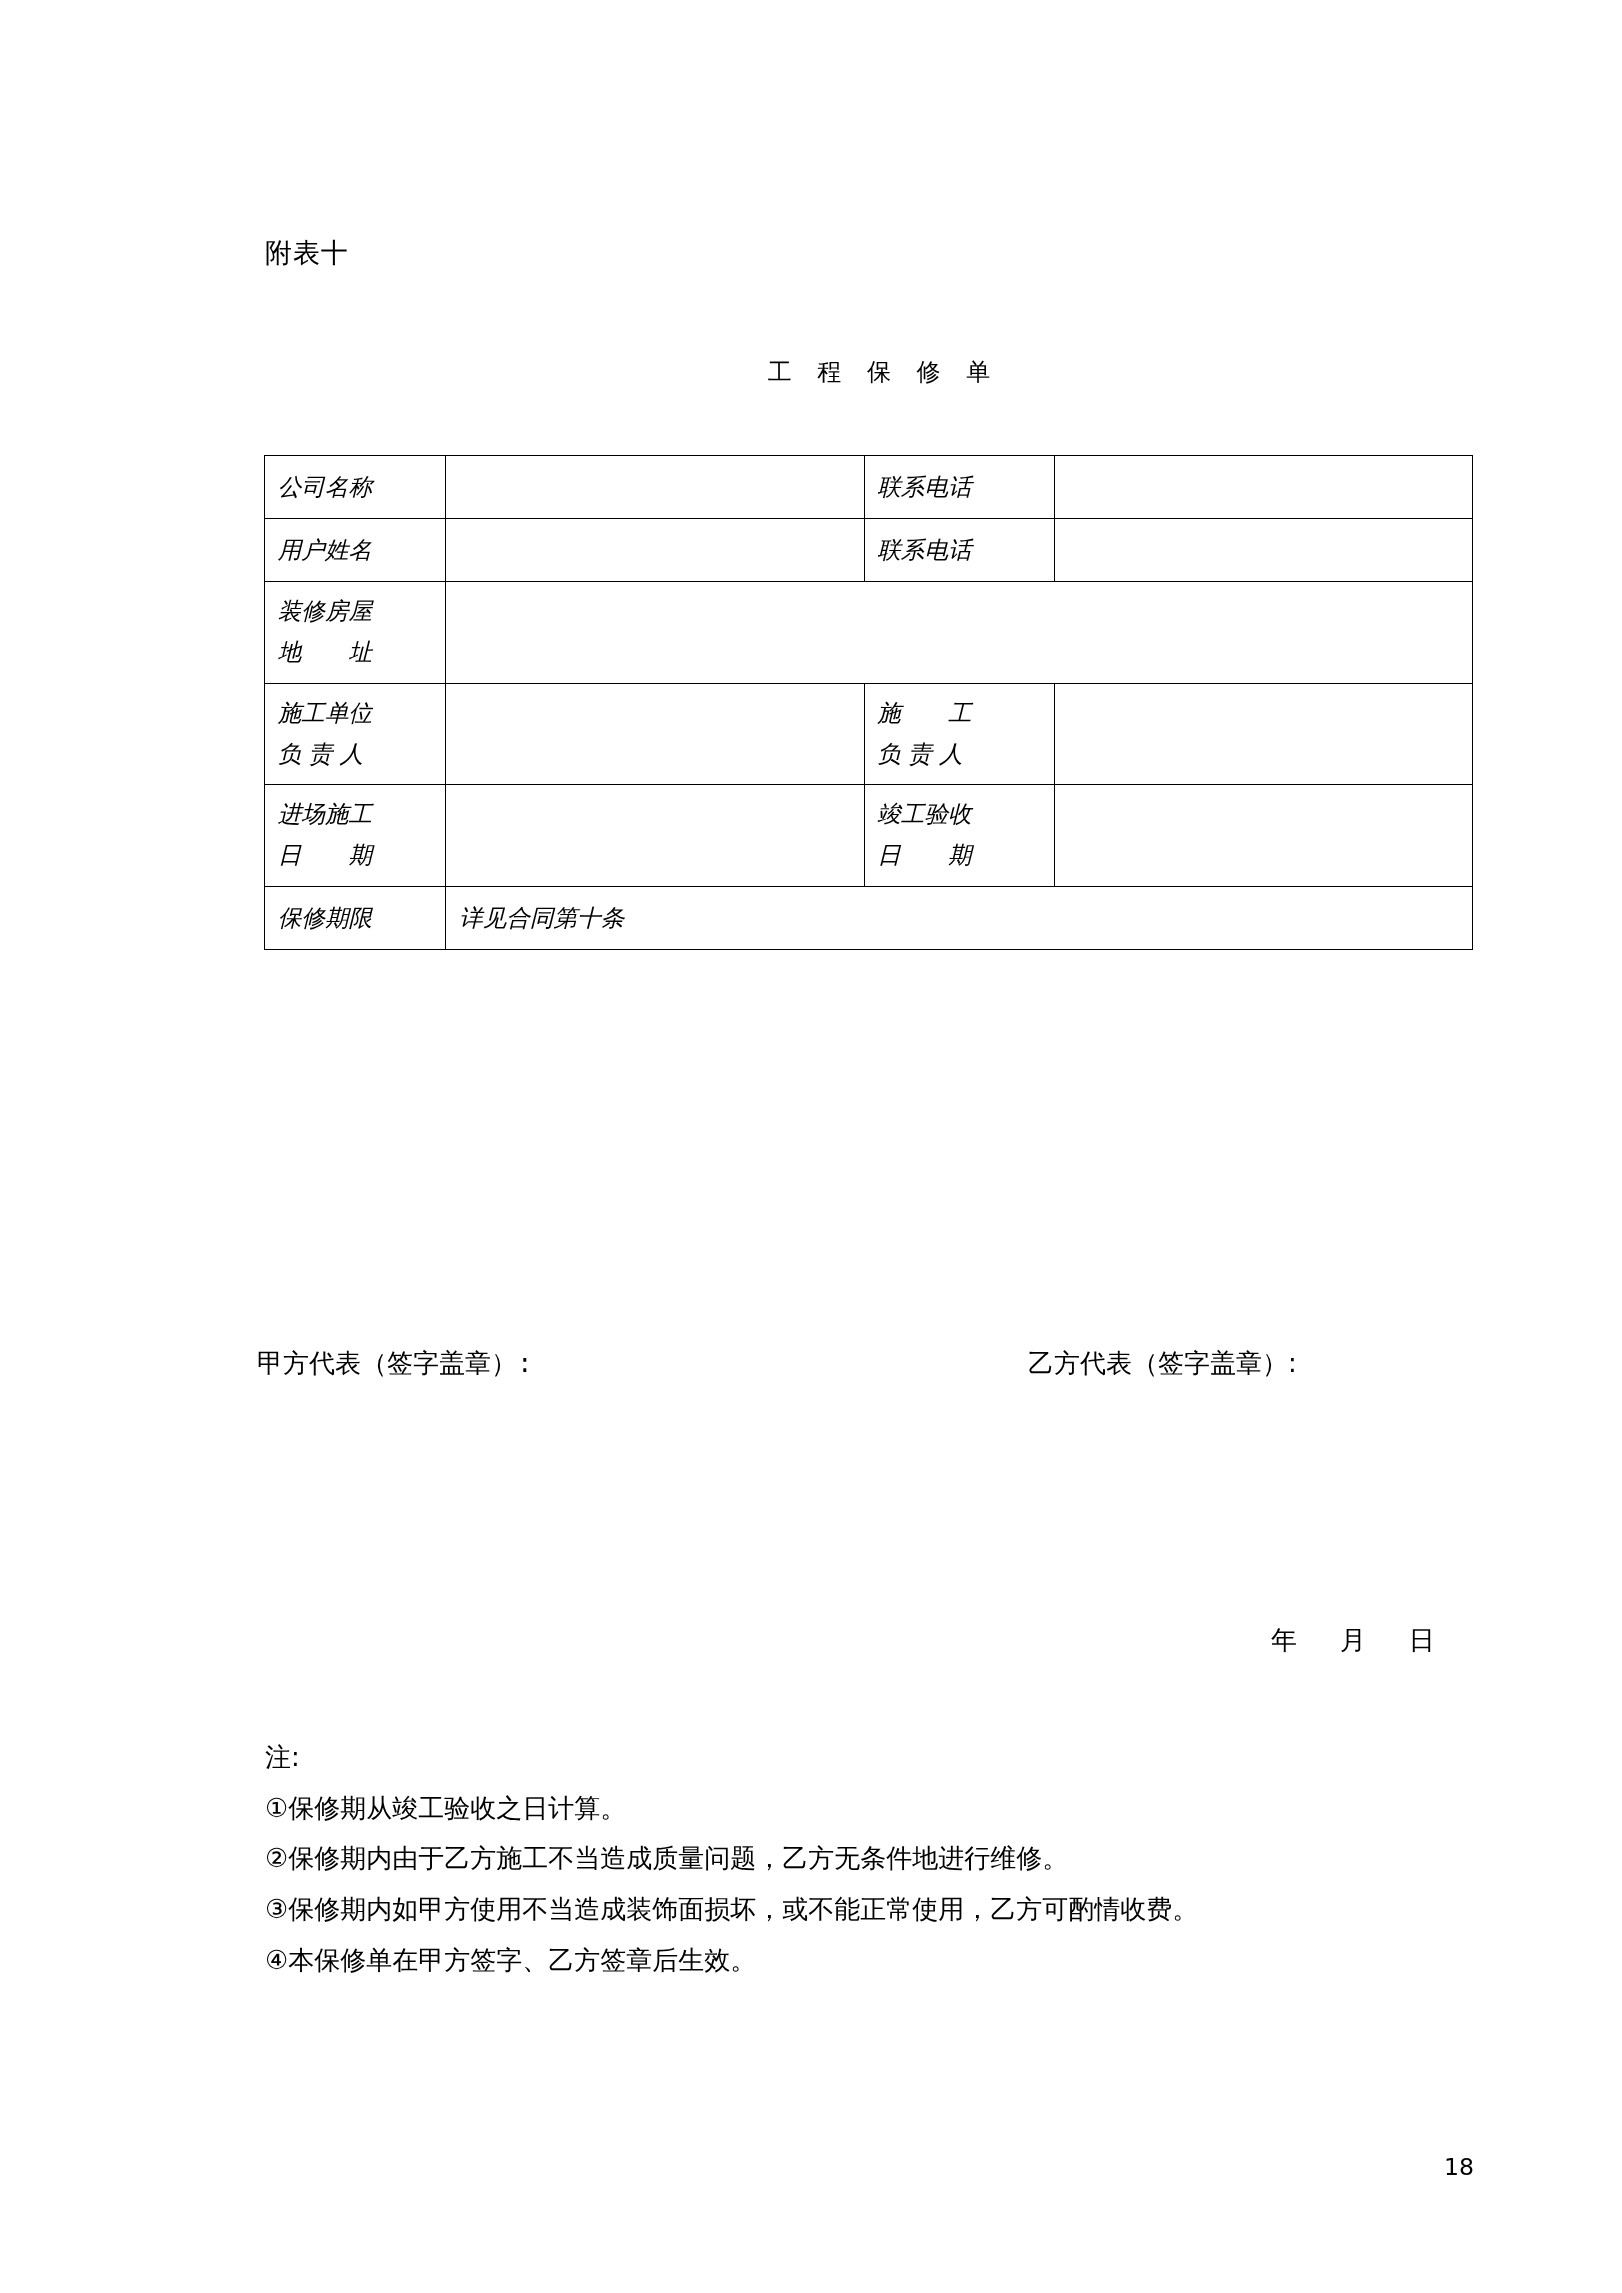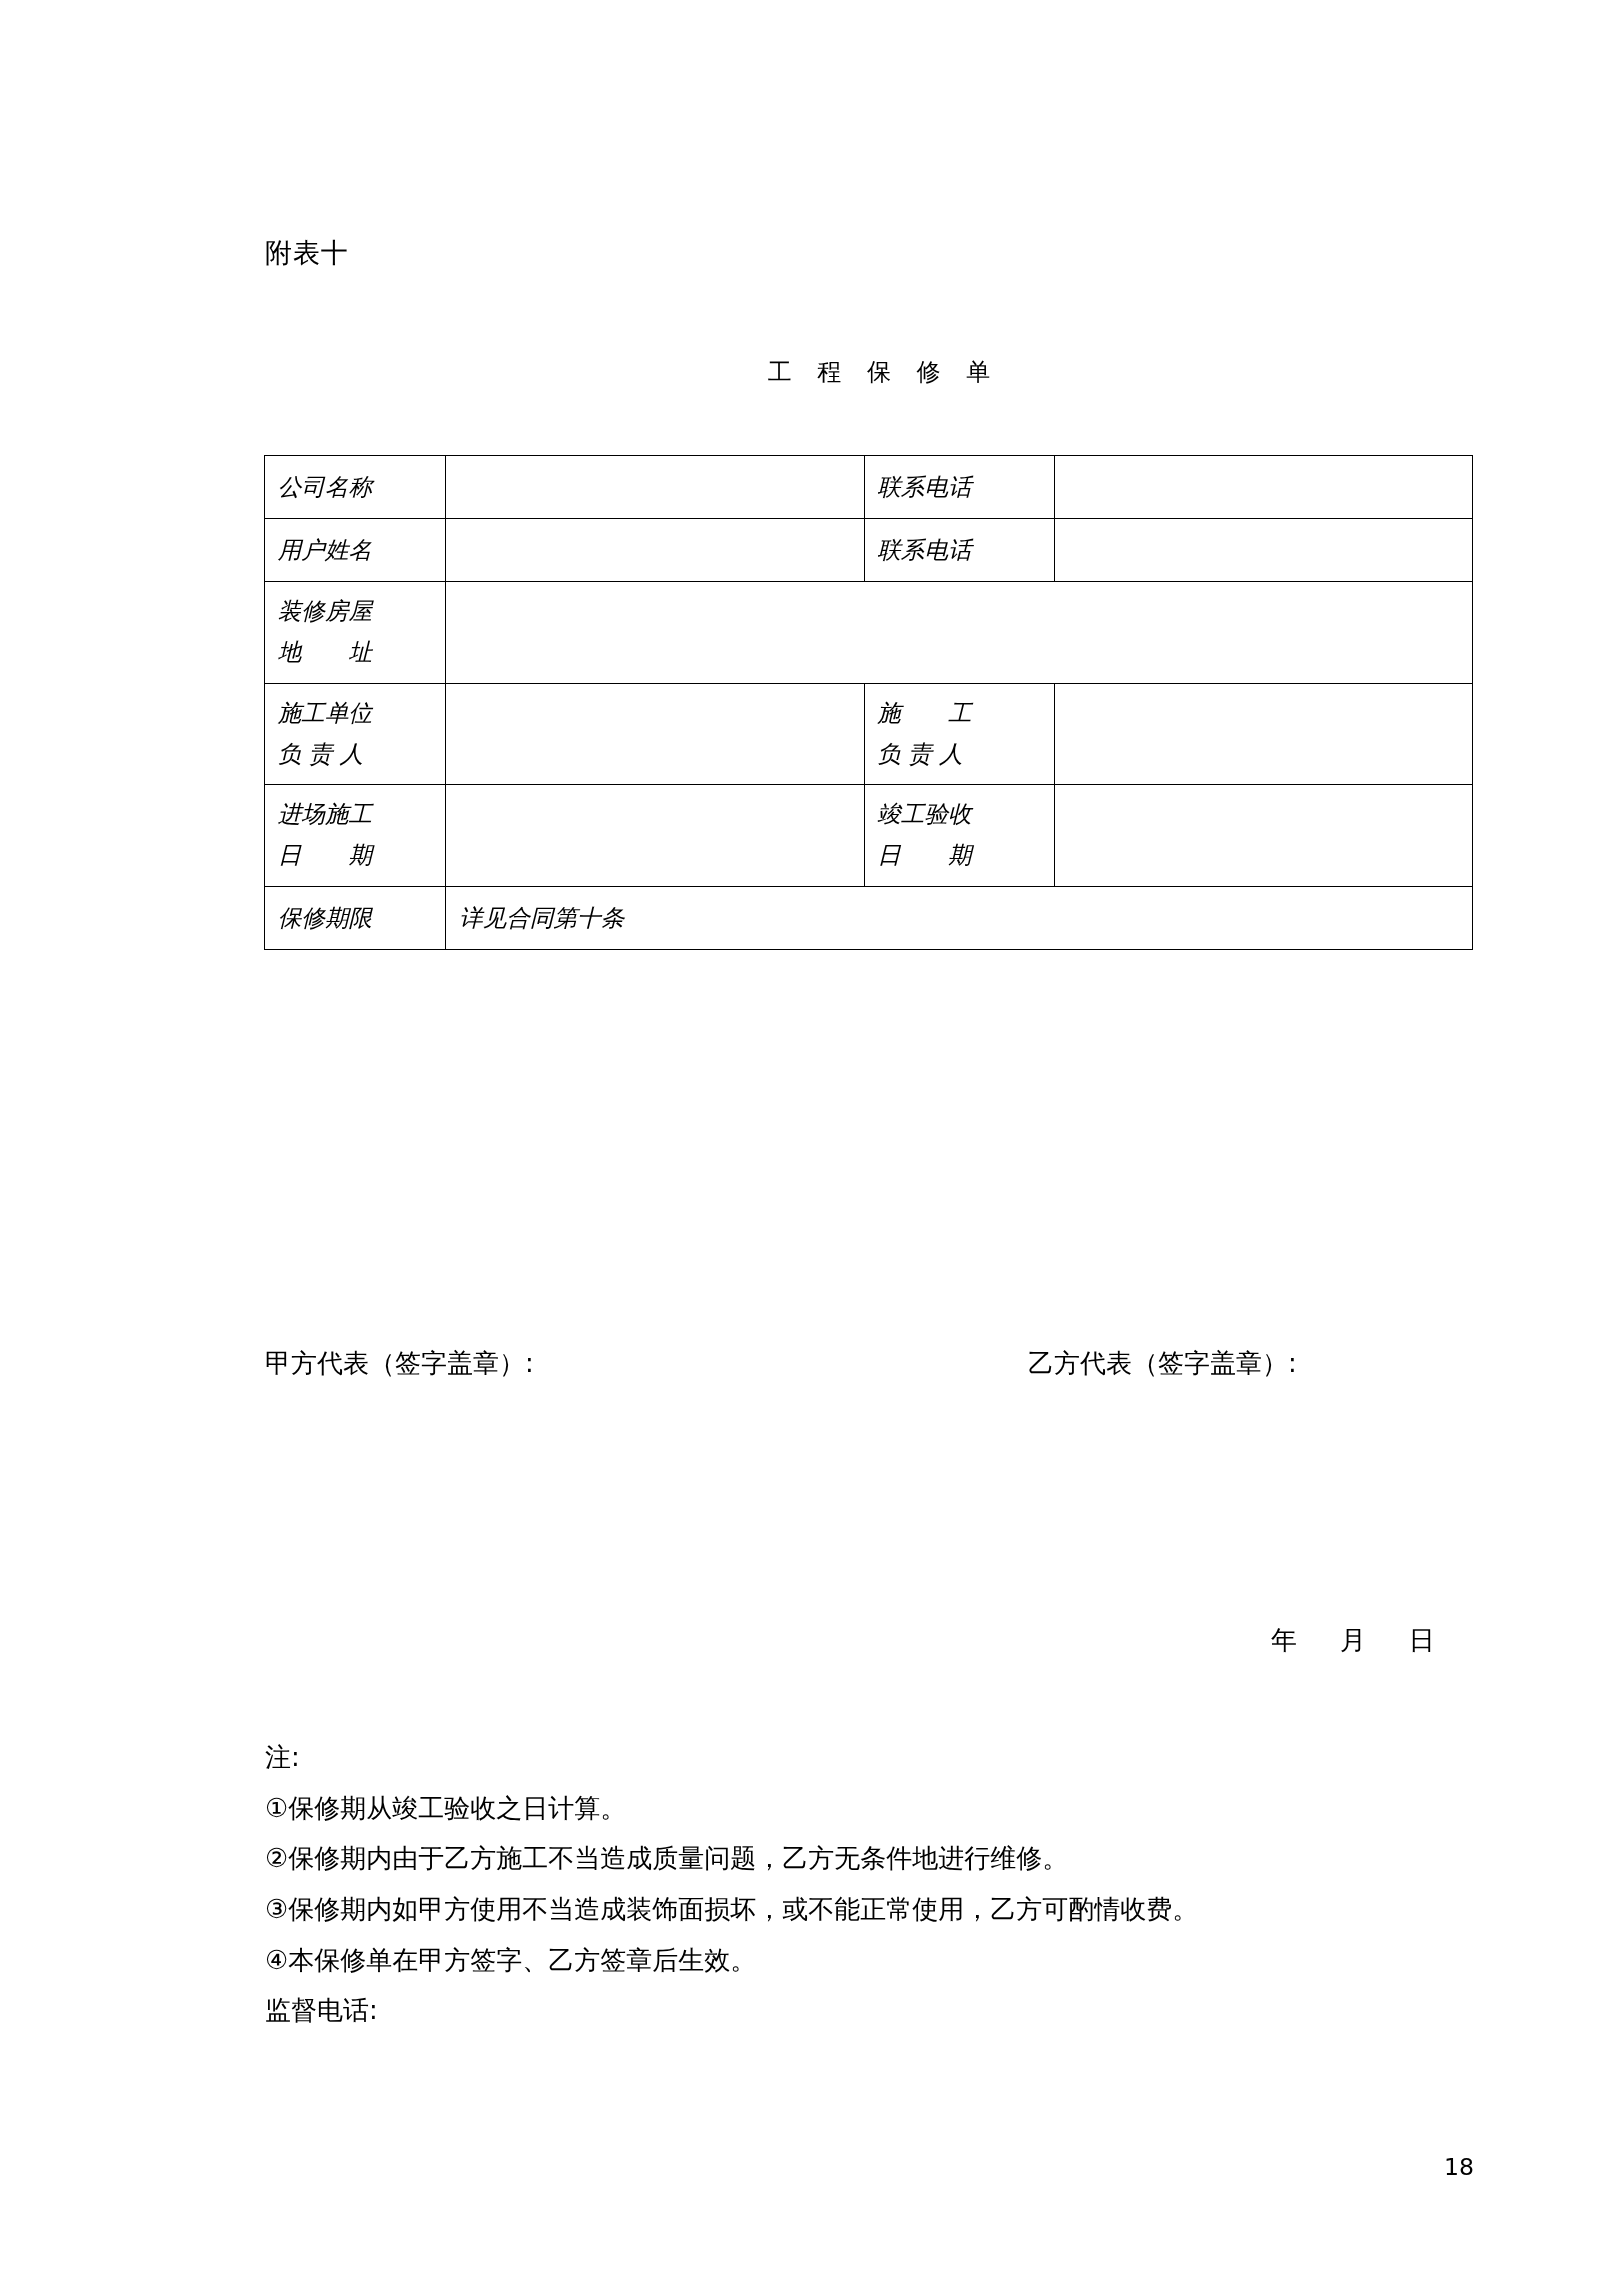--- a/index.html
+++ b/index.html
@@ -69,22 +69,23 @@
   }
   .sig-row {
     position: absolute;
     top: 1346px;
     left: 0;
     width: 1623px;
     font-size: 26px;
   }
   .sig-a {
     position: absolute;
-    left: 221px;
+    left: 213px;
     top: 0;
+    font-family: Liberation Mono, monospace;
   }
   .sig-b {
     position: absolute;
     left: 984px;
     top: 0;
     text-align: right;
   }
   .date-line {
     position: absolute;
     left: 1227px;
@@ -185,19 +186,18 @@
     <span>月</span>
     <span>日</span>
   </div>
 
   <div class="notes">
     <div>注:</div>
     <div>①保修期从竣工验收之日计算。</div>
     <div>②保修期内由于乙方施工不当造成质量问题，乙方无条件地进行维修。</div>
     <div>③保修期内如甲方使用不当造成装饰面损坏，或不能正常使用，乙方可酌情收费。</div>
     <div>④本保修单在甲方签字、乙方签章后生效。</div>
-    <div>监督电话:</div>
   </div>
 
   <div class="page-num">18</div>
 
 </div>
 
 
 </body></html>

